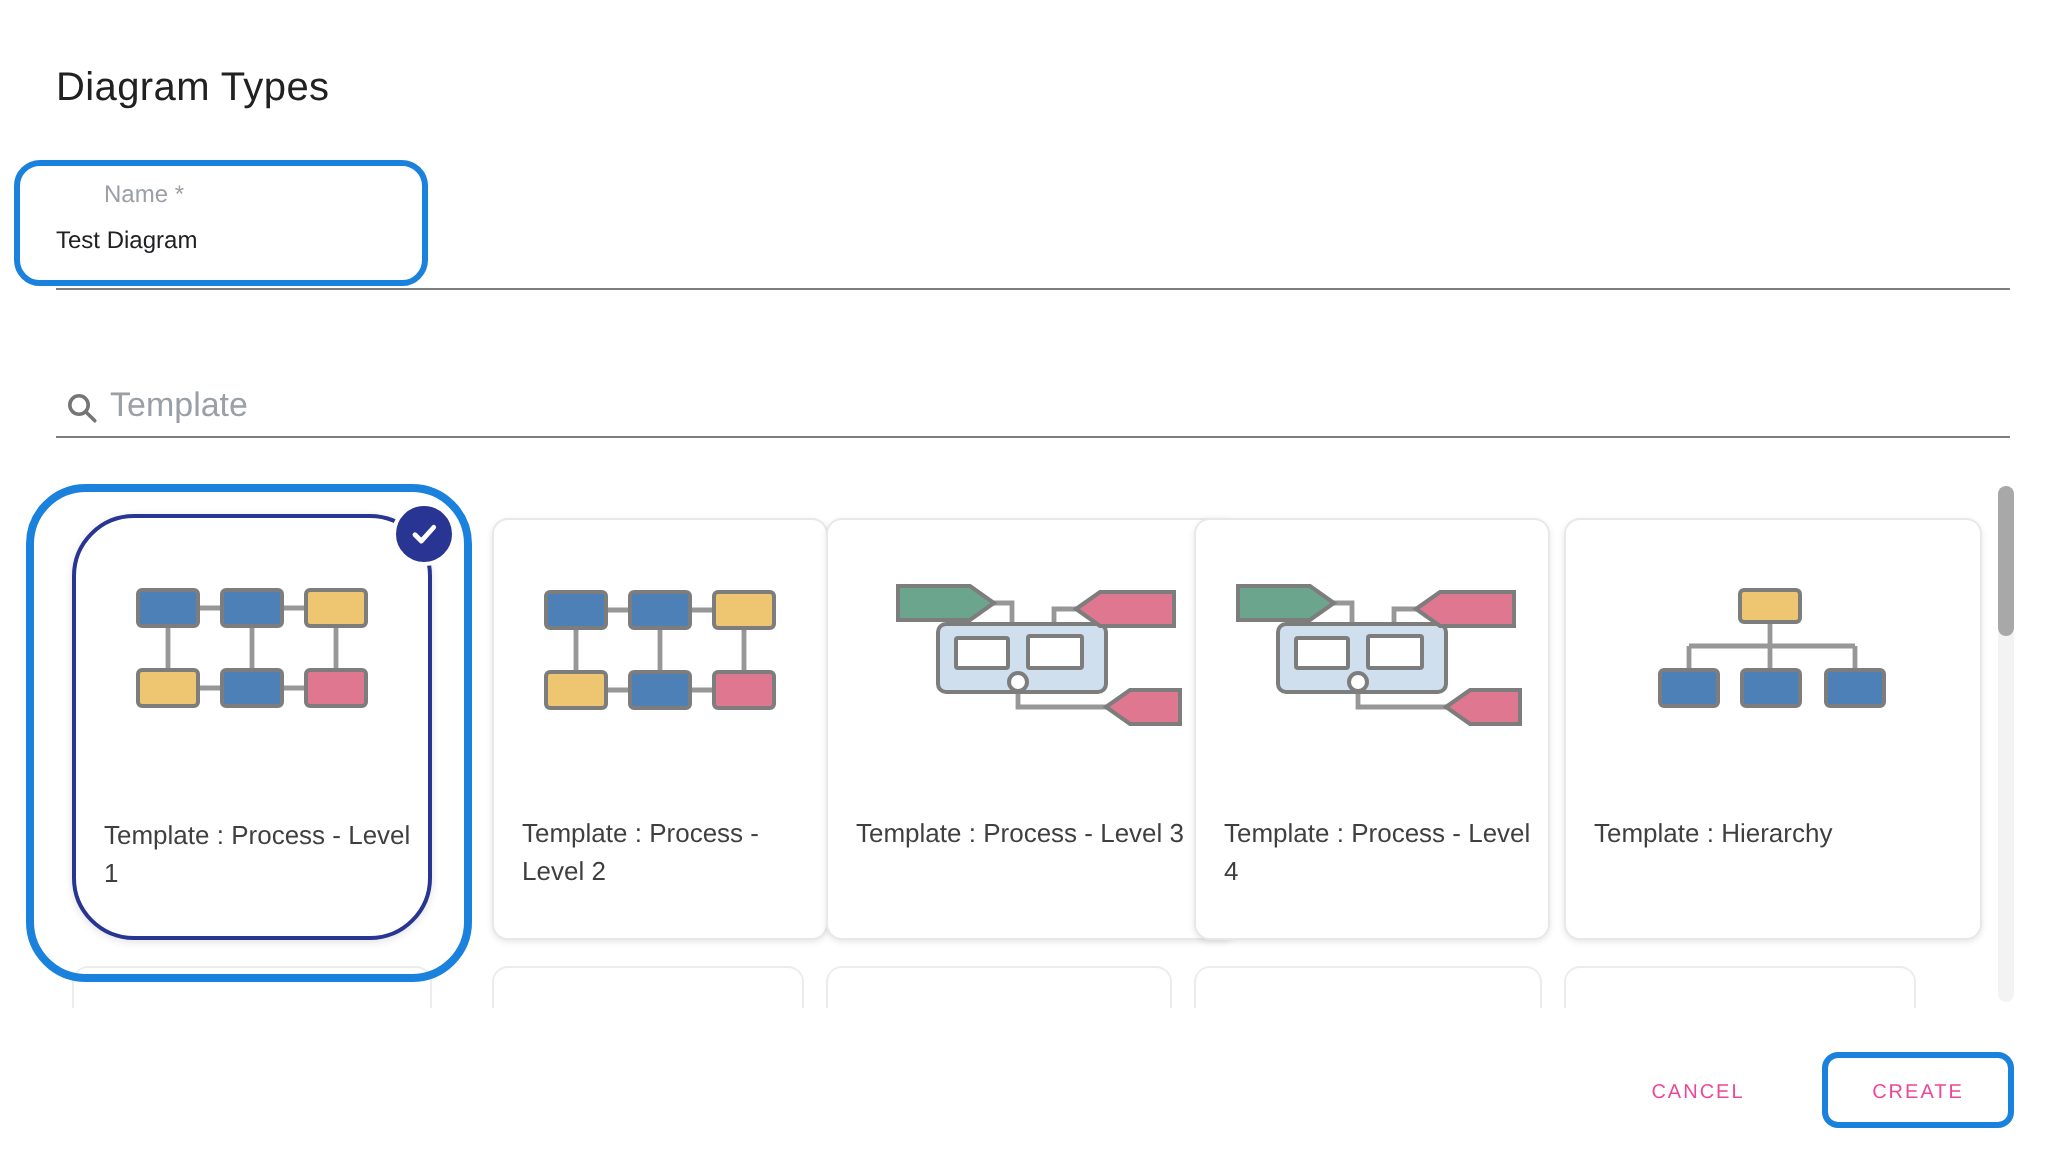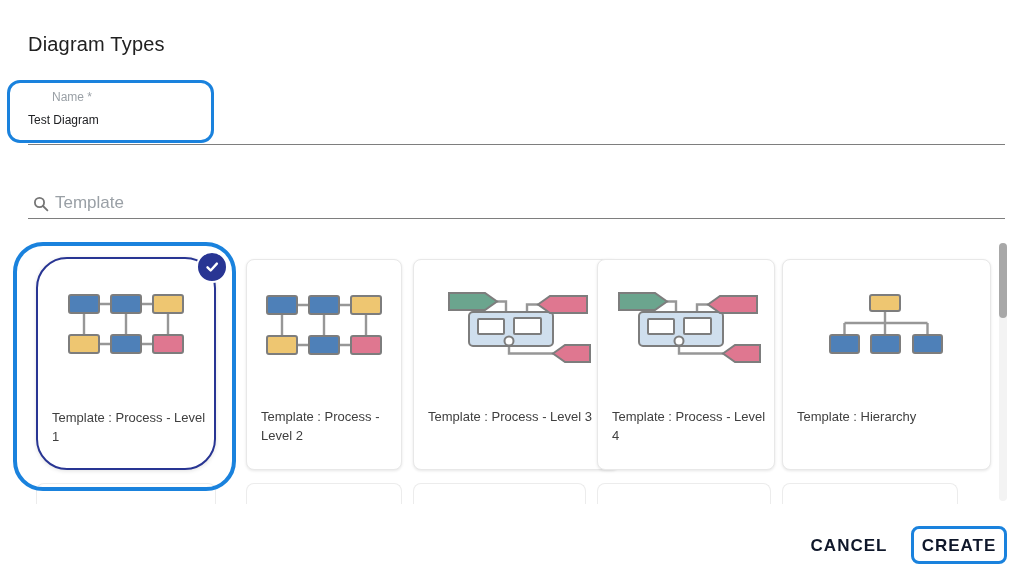--- a/index.html
+++ b/index.html
@@ -32,21 +32,21 @@
 
   .search-icon{position:absolute;left:33px;top:196px;width:16px;height:16px;}
   .search-input{position:absolute;left:55px;top:190px;width:935px;height:26px;border:none;outline:none;
     font-family:"Liberation Sans",sans-serif;font-size:17px;color:#202124;background:transparent;}
   .search-input::placeholder{color:#9aa0a6;opacity:1;}
 
   .card{position:absolute;background:#fff;border:1px solid #e8e8e8;border-radius:8px;
     box-shadow:0 1px 3px rgba(0,0,0,.10);cursor:pointer;}
   .card-selected{border:2px solid var(--selected-navy);box-shadow:0 1px 4px rgba(0,0,0,.12);z-index:2;}
   .card1{left:36px;top:257px;width:180px;height:213px;border-radius:31px;}
-  .card2{left:246px;top:259px;width:156px;height:211px;text-decoration:underline;}
+  .card2{left:246px;top:259px;width:168px;height:211px;text-decoration:underline;}
   .card3{left:413px;top:259px;width:206px;height:211px;}
   .card4{left:597px;top:259px;width:178px;height:211px;}
   .card5{left:782px;top:259px;width:209px;height:211px;}
 
   .thumb{display:flex;justify-content:center;}
   .thumb-process{margin-top:30px;}
   .thumb-bpmn{margin-top:20px;}
   .thumb-hier{margin-top:27px;}
 
   .card-label{position:absolute;top:148px;left:14px;right:6px;font-size:13px;line-height:1.45;color:#3f3f3f;}
@@ -60,21 +60,21 @@
   .pc1{left:36px;width:180px;}
   .pc2{left:246px;width:156px;}
   .pc3{left:413px;width:173px;}
   .pc4{left:597px;width:174px;}
   .pc5{left:782px;width:176px;}
 
   .scroll-track{position:absolute;left:999px;top:243px;width:8px;height:258px;background:#f3f3f3;border-radius:4px;}
   .scroll-thumb{position:absolute;left:999px;top:243px;width:8px;height:75px;background:#a8a8a8;border-radius:4px;cursor:pointer;}
 
   .btn{position:absolute;background:transparent;border:none;cursor:pointer;
-    font-family:"Liberation Sans",sans-serif;font-size:17px;font-weight:700;letter-spacing:1px;color:#0f172a;}
+    font-family:"Liberation Sans",sans-serif;font-size:10px;font-weight:400;letter-spacing:1px;color:#ec4899;}
   .btn-cancel{left:805px;top:531px;width:88px;height:30px;}
   .btn-create{left:918px;top:531px;width:82px;height:30px;}
 
   .shape-stroke{stroke:#7d7d7d;stroke-width:2;}
   .link{stroke:#979797;stroke-width:2.4;fill:none;}
   .f-blue{fill:var(--shape-blue);}
   .f-yellow{fill:var(--shape-yellow);}
   .f-pink{fill:var(--shape-pink);}
   .f-green{fill:var(--shape-green);}
   .f-container{fill:var(--container-blue);}

